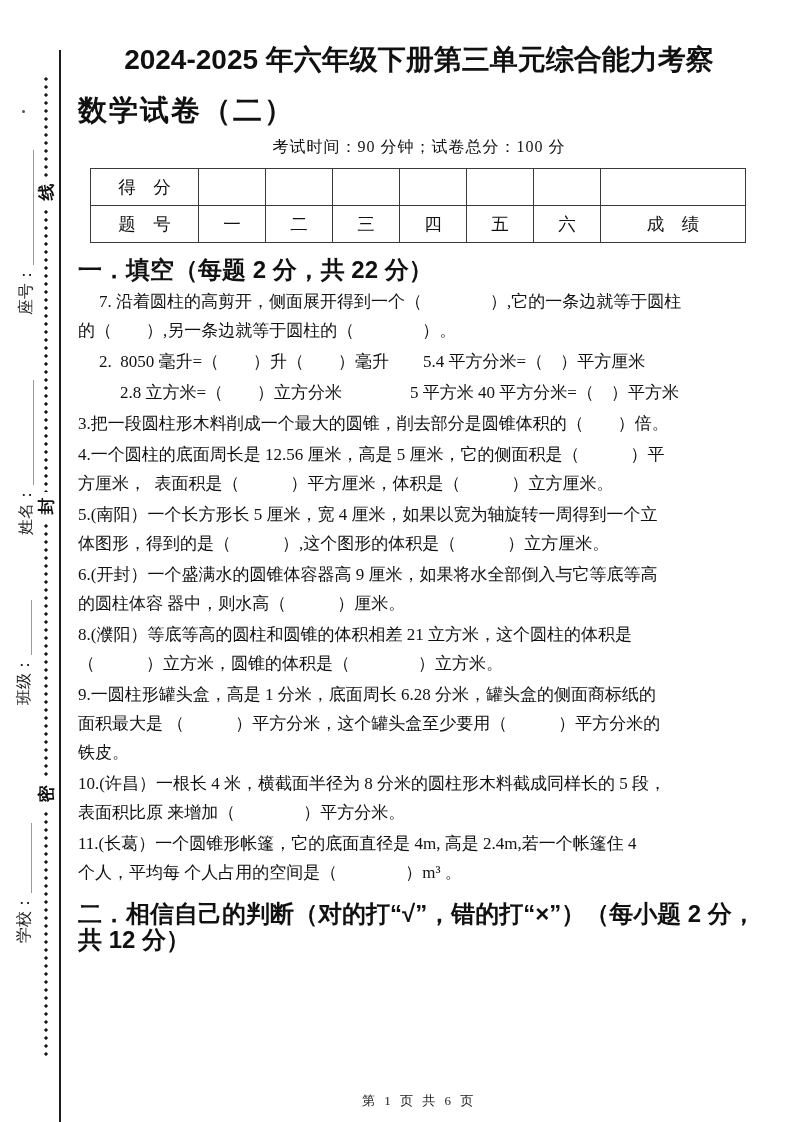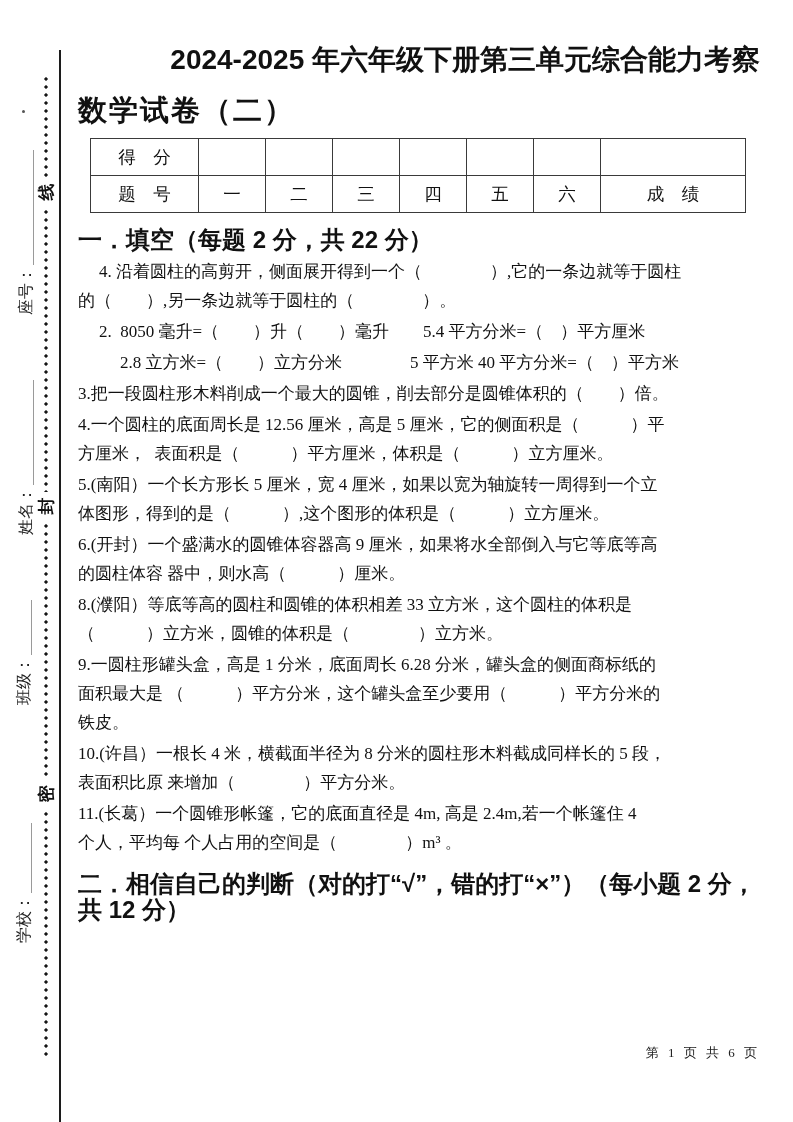--- a/index.html
+++ b/index.html
@@ -14,35 +14,35 @@
     background-size:4px 8px;background-repeat:repeat-y;}
   .seal-char{position:absolute;left:35px;width:24px;height:24px;line-height:24px;
     text-align:center;transform:rotate(-90deg);font-size:17px;font-weight:bold;color:#111;}
   .vfield{position:absolute;height:22px;line-height:22px;white-space:nowrap;
     transform:rotate(-90deg);font-size:16px;color:#222;display:flex;align-items:center;justify-content:flex-start;}
   .vfield .blank{display:inline-block;height:14px;border-bottom:1.5px solid #9a9a9a;margin-left:2px;}
   .ink-dot{position:absolute;left:22px;top:110px;width:3px;height:3px;border-radius:50%;background:#555;}
   
   .content{position:absolute;left:78px;top:42px;width:682px;}
   .title1{font-family:"Liberation Sans",sans-serif;font-weight:bold;font-size:28px;
-    text-align:right;line-height:36px;margin:0;}
+    text-align:center;line-height:36px;margin:0;}
   .title2{font-family:"Liberation Sans",sans-serif;font-weight:bold;font-size:29px;
     text-align:left;line-height:36px;margin:14px 0 0 0;letter-spacing:2px;}
   .exam-info{font-size:16px;text-align:center;margin-top:9px;letter-spacing:1px;}
   
   table.score{border-collapse:collapse;margin:10px 0 0 12px;width:656px;table-layout:fixed;}
   table.score td{border:1.6px solid #3a3a3a;height:34px;text-align:center;
     font-family:"Liberation Sans",sans-serif;font-size:17.5px;color:#111;}
   
   .sec-heading{font-family:"Liberation Sans",sans-serif;font-weight:bold;font-size:24px;
     margin:14px 0 4px 0;line-height:26px;}
   .q{font-size:17px;line-height:29px;margin:2px 0;white-space:pre-wrap;}
   .q-indent{text-indent:21px;}
   .q-indent2{text-indent:42px;}
-  .page-footer{position:absolute;left:78px;top:1044px;width:682px;text-align:right;
+  .page-footer{position:absolute;left:78px;top:1092px;width:682px;text-align:center;
     font-size:13px;letter-spacing:3px;color:#222;}
 </style>
 </head>
 <body>
 
 <div>
   <div class="ink-dot"></div>
 
   <div class="vfield" style="width:200px;left:-74px;top:204px;">
     <span>座号：</span>
@@ -69,20 +69,21 @@
   <div class="seal-char" style="top:782px;">密</div>
   <div class="seal-dot-seg" style="top:810px;height:246px;"></div>
 
   <div class="seal-solid-line"></div>
 </div>
 
 <div class="content">
 
   <h1 class="title1">2024-2025 年六年级下册第三单元综合能力考察</h1>
   <h2 class="title2">数学试卷（二）</h2>
+  <div class="exam-info">考试时间：90 分钟；试卷总分：100 分</div>
 
   <table class="score">
     <colgroup>
       <col style="width:108px">
         <col style="width:67px">
         <col style="width:67px">
         <col style="width:67px">
       <col style="width:67px">
         <col style="width:67px">
         <col style="width:67px">
@@ -107,32 +108,32 @@
       <td>四</td>
       <td>五</td>
       <td>六</td>
       <td>成　绩</td>
     </tr>
   </tbody>
     </table>
 
   <div class="sec-heading">一．填空（每题 2 分，共 22 分）</div>
 
-  <p class="q q-indent">4. 沿着圆柱的高剪开，侧面展开得到一个（　　　　）,它的一条边就等于圆柱
+  <p class="q q-indent">7. 沿着圆柱的高剪开，侧面展开得到一个（　　　　）,它的一条边就等于圆柱
 的（　　）,另一条边就等于圆柱的（　　　　）。</p>
   <p class="q q-indent">2.  8050 毫升=（　　）升（　　）毫升　　5.4 平方分米=（　）平方厘米</p>
   <p class="q q-indent2">2.8 立方米=（　　）立方分米　　　　5 平方米 40 平方分米=（　）平方米</p>
   <p class="q">3.把一段圆柱形木料削成一个最大的圆锥，削去部分是圆锥体积的（　　）倍。</p>
   <p class="q">4.一个圆柱的底面周长是 12.56 厘米，高是 5 厘米，它的侧面积是（　　　）平
 方厘米，  表面积是（　　　）平方厘米，体积是（　　　）立方厘米。</p>
   <p class="q">5.(南阳）一个长方形长 5 厘米，宽 4 厘米，如果以宽为轴旋转一周得到一个立
 体图形，得到的是（　　　）,这个图形的体积是（　　　）立方厘米。</p>
   <p class="q">6.(开封）一个盛满水的圆锥体容器高 9 厘米，如果将水全部倒入与它等底等高
 的圆柱体容 器中，则水高（　　　）厘米。</p>
-  <p class="q">8.(濮阳）等底等高的圆柱和圆锥的体积相差 33 立方米，这个圆柱的体积是
+  <p class="q">8.(濮阳）等底等高的圆柱和圆锥的体积相差 21 立方米，这个圆柱的体积是
 （　　　）立方米，圆锥的体积是（　　　　）立方米。</p>
   <p class="q">9.一圆柱形罐头盒，高是 1 分米，底面周长 6.28 分米，罐头盒的侧面商标纸的
 面积最大是 （　　　）平方分米，这个罐头盒至少要用（　　　）平方分米的
 铁皮。</p>
   <p class="q">10.(许昌）一根长 4 米，横截面半径为 8 分米的圆柱形木料截成同样长的 5 段，
 表面积比原 来增加（　　　　）平方分米。</p>
   <p class="q">11.(长葛）一个圆锥形帐篷，它的底面直径是 4m, 高是 2.4m,若一个帐篷住 4
 个人，平均每 个人占用的空间是（　　　　）m³ 。</p>
 
   <div class="sec-heading">二．相信自己的判断（对的打“√”，错的打“×”）（每小题 2 分，共 12 分）</div>

